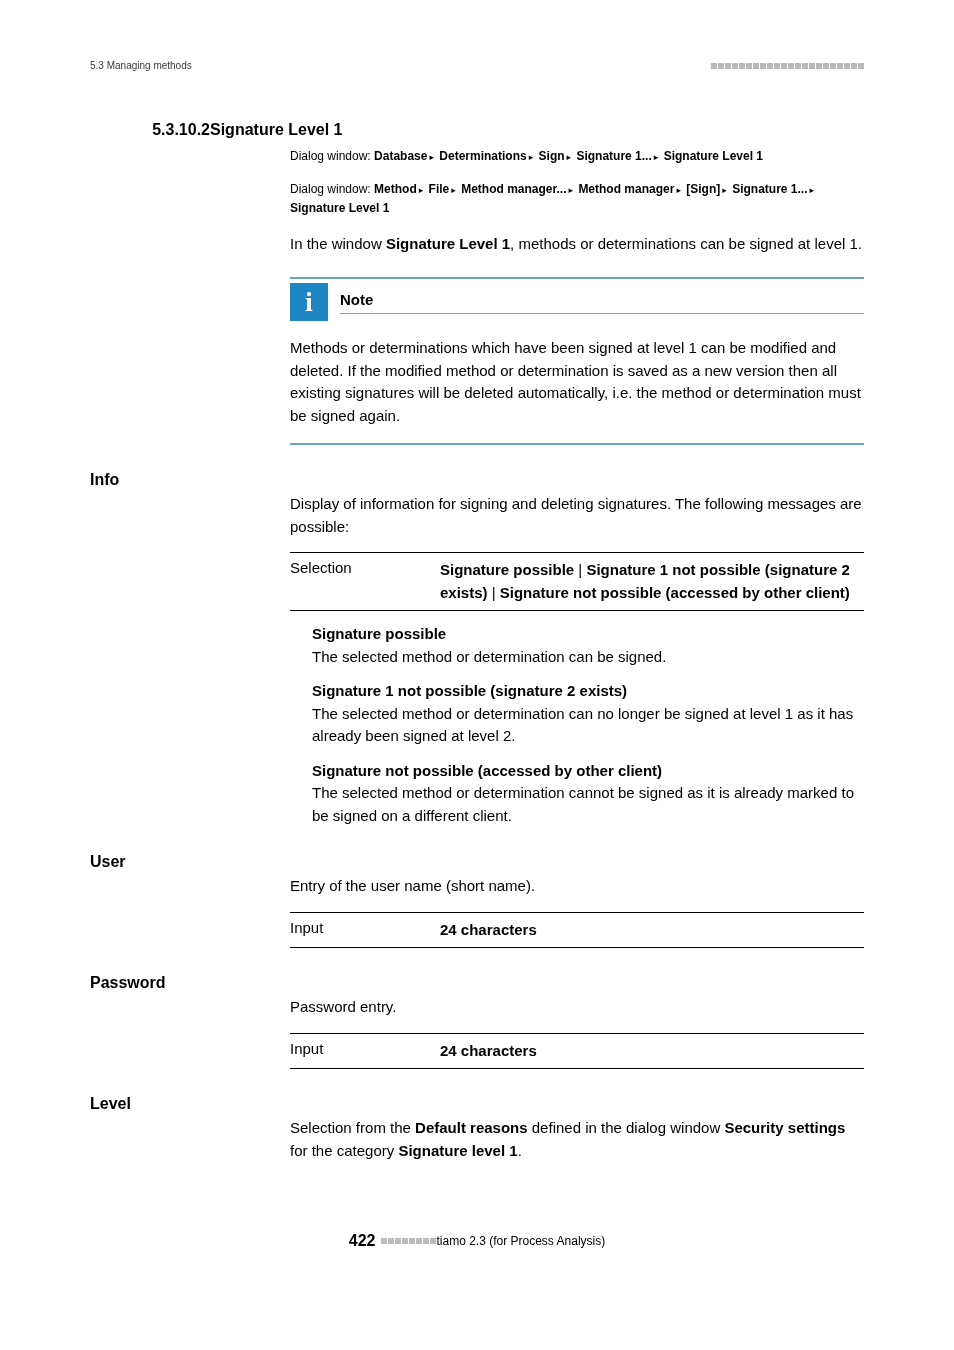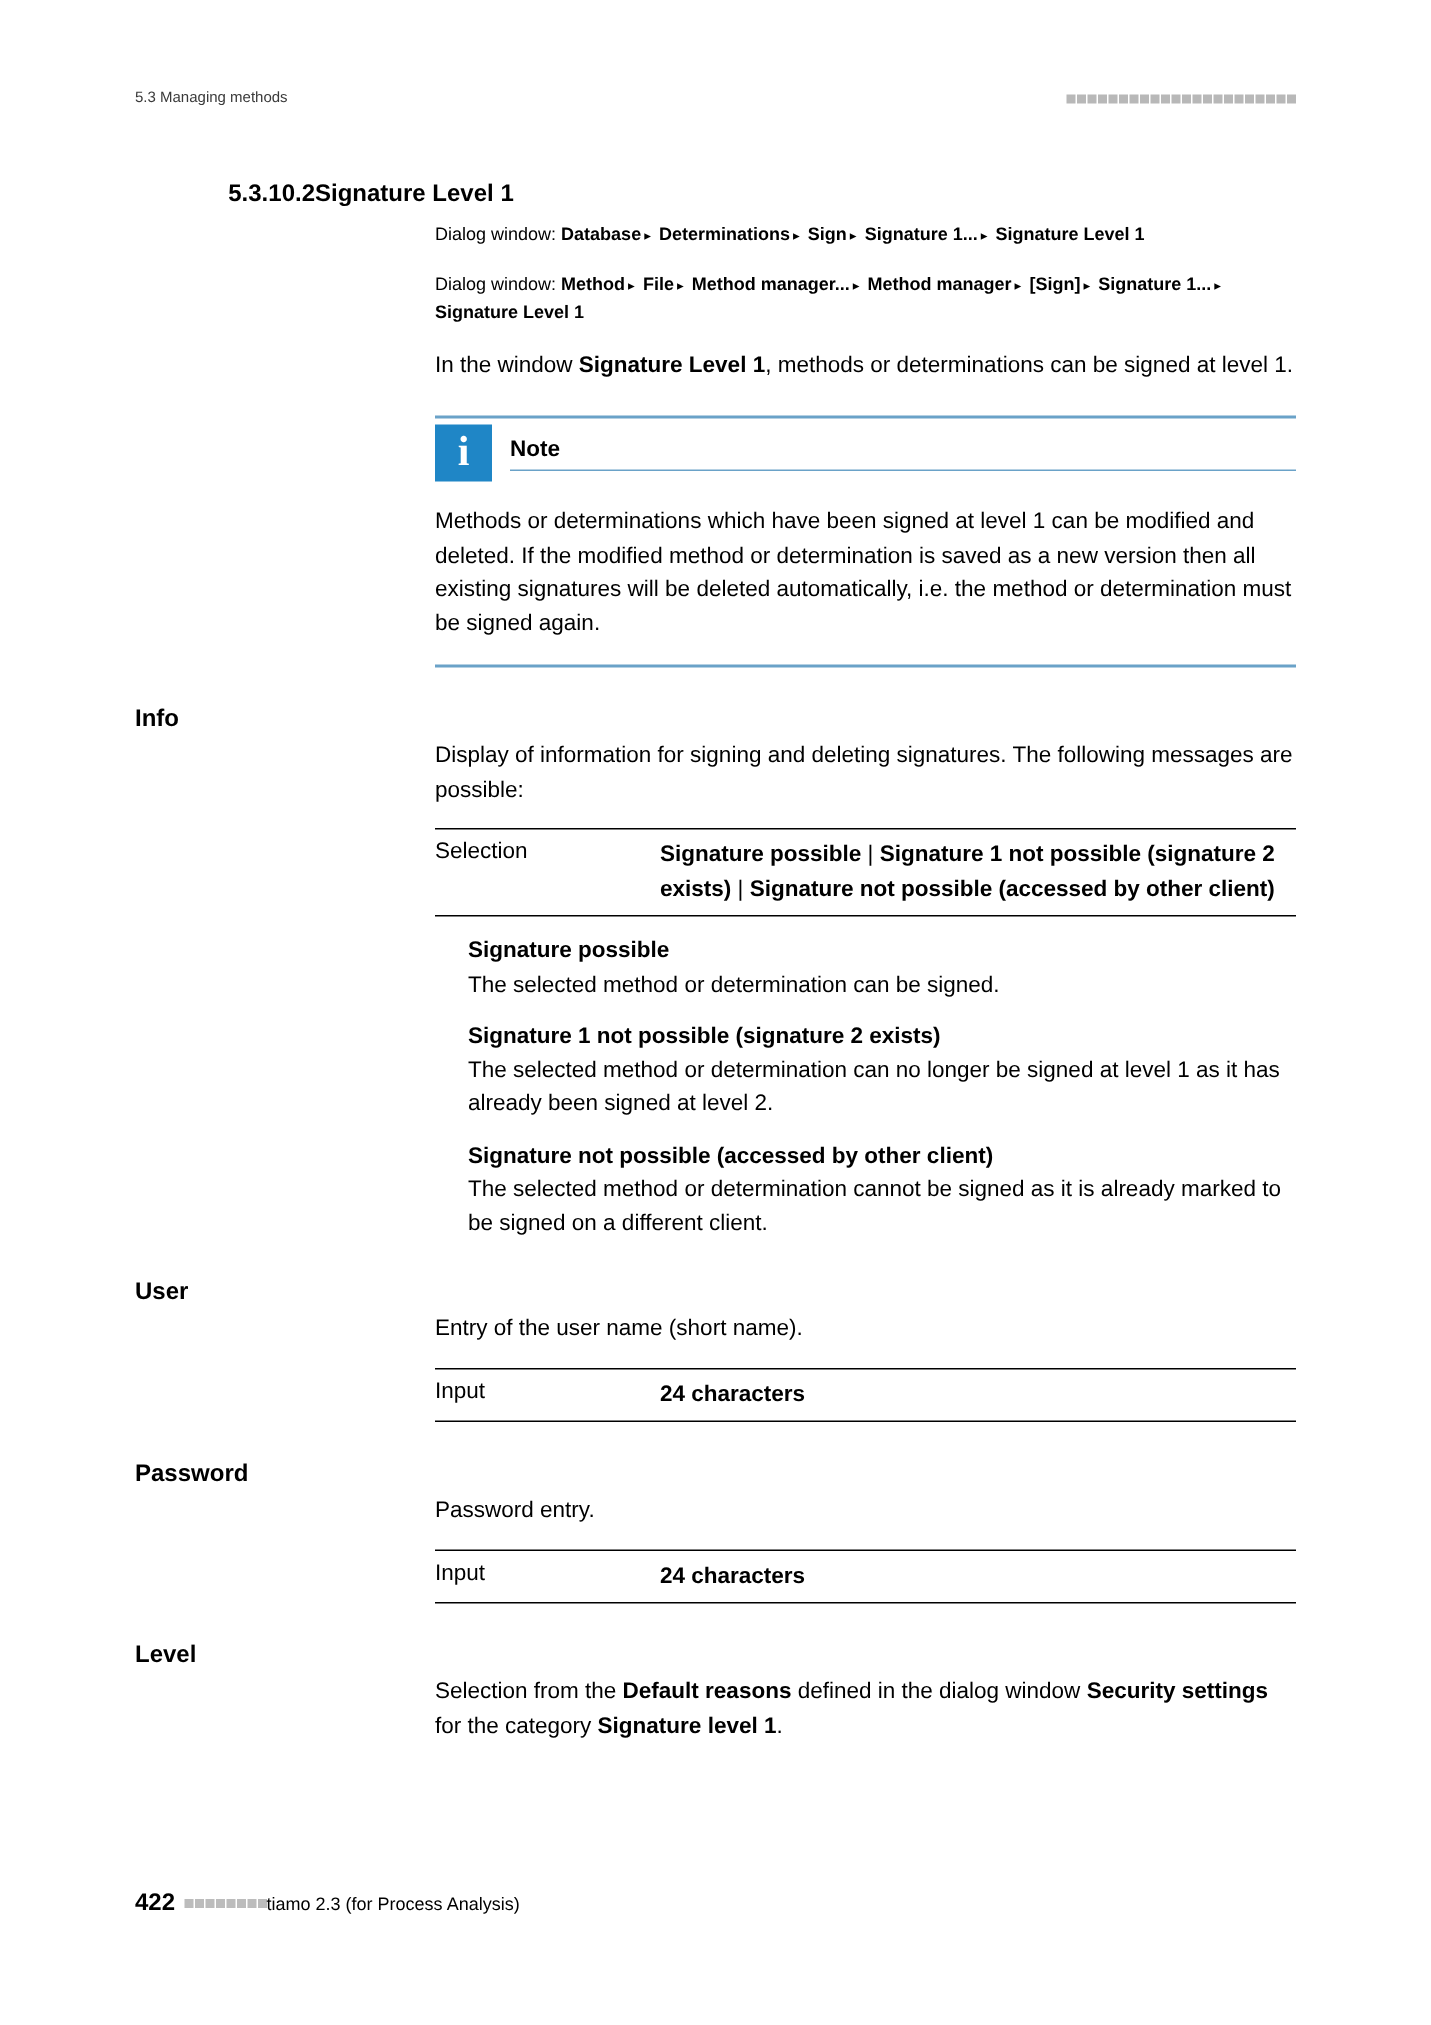--- a/index.html
+++ b/index.html
@@ -139,23 +139,23 @@
     margin-top: 12px;
     padding-left: 22px;
     font-size: 15px;
     line-height: 1.5;
   }
   .subentry .head {
     font-weight: 700;
   }
   .footer {
     display: flex;
-    justify-content: flex-start;
-    align-items: center;
-    margin-top: 98px;
+    justify-content: center;
+    align-items: center;
+    margin-top: 70px;
     font-size: 12px;
   }
   .footer-left {
     display: flex;
     align-items: center;
     gap: 6px;
   }
   .page-num {
     font-weight: 700;
     font-size: 16px;

